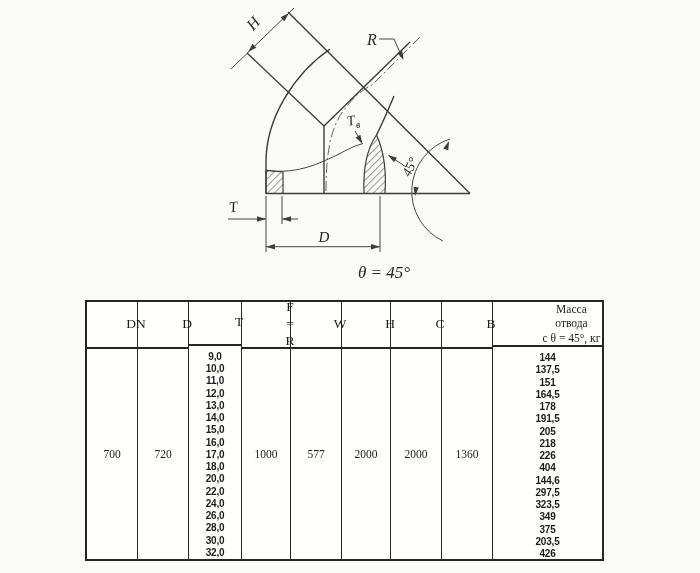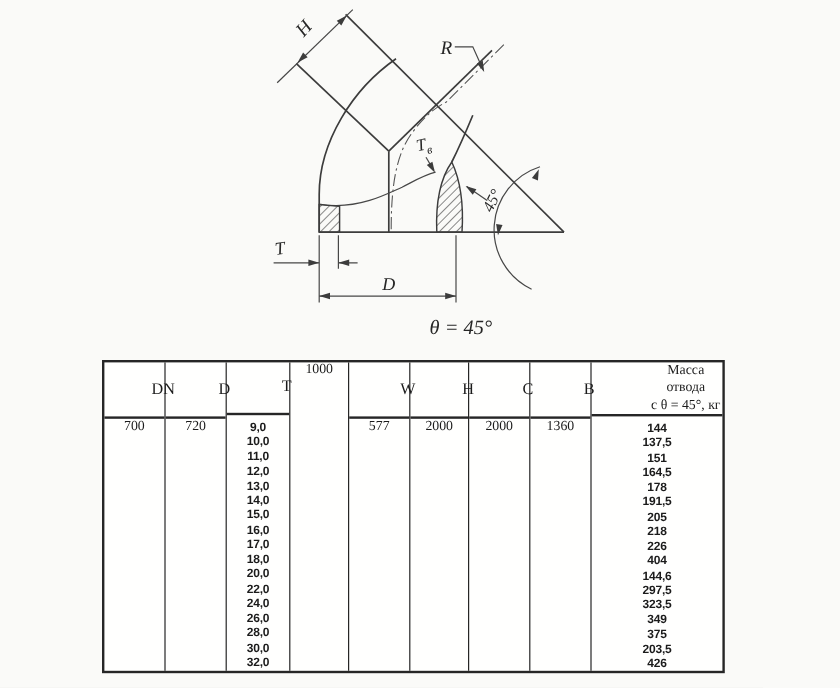--- a/index.html
+++ b/index.html
@@ -11,21 +11,21 @@
   .obj{stroke:#3c3c3c;stroke-width:1.4;fill:none;}
   .thin{stroke:#474747;stroke-width:1;fill:none;}
   .cl{stroke:#555;stroke-width:0.9;fill:none;stroke-dasharray:10 3 2 3;}
   .arr{fill:#3c3c3c;stroke:none;}
   .dim-table{position:absolute;left:85px;top:300px;width:515px;height:257px;
     border:2px solid #262626;background:#fffffe;display:flex;color:#1b1b1b;box-sizing:content-box;}
   .col{display:flex;flex-direction:column;border-right:1.5px solid #262626;box-sizing:border-box;}
   .col:last-child{border-right:none;}
   .hd{height:45px;border-bottom:2px solid #262626;display:flex;align-items:center;justify-content:center;
     text-align:center;font-size:13.5px;line-height:1.25;white-space:pre-line;padding-left:48px;}
-  .bd{flex:1;display:flex;flex-direction:column;justify-content:flex-start;align-items:center;}
+  .bd{flex:1;display:flex;flex-direction:column;justify-content:center;align-items:center;}
   .bd div{font-size:11.5px;}
   .stack .bd{justify-content:flex-start;padding-top:5px;}
   .stack .bd div{line-height:12.25px;font-size:10px;font-family:"Liberation Sans",sans-serif;font-weight:700;letter-spacing:-0.2px;}
   .mass .hd{font-size:11.5px;}
 </style>
 </head>
 <body>
 
 <div class="canvas">
 
@@ -119,20 +119,21 @@
           <div>20,0</div>
           <div>22,0</div>
           <div>24,0</div>
           <div>26,0</div>
           <div>28,0</div>
           <div>30,0</div>
           <div>32,0</div>
         </div>
       </div>
       <div class="col" style="width: 49px;">
+        <div class="hd">F = R</div>
         <div class="bd">
           <div>1000</div>
         </div>
       </div>
       <div class="col" style="width: 51px;">
         <div class="hd">W</div>
         <div class="bd">
           <div>577</div>
         </div>
       </div>

